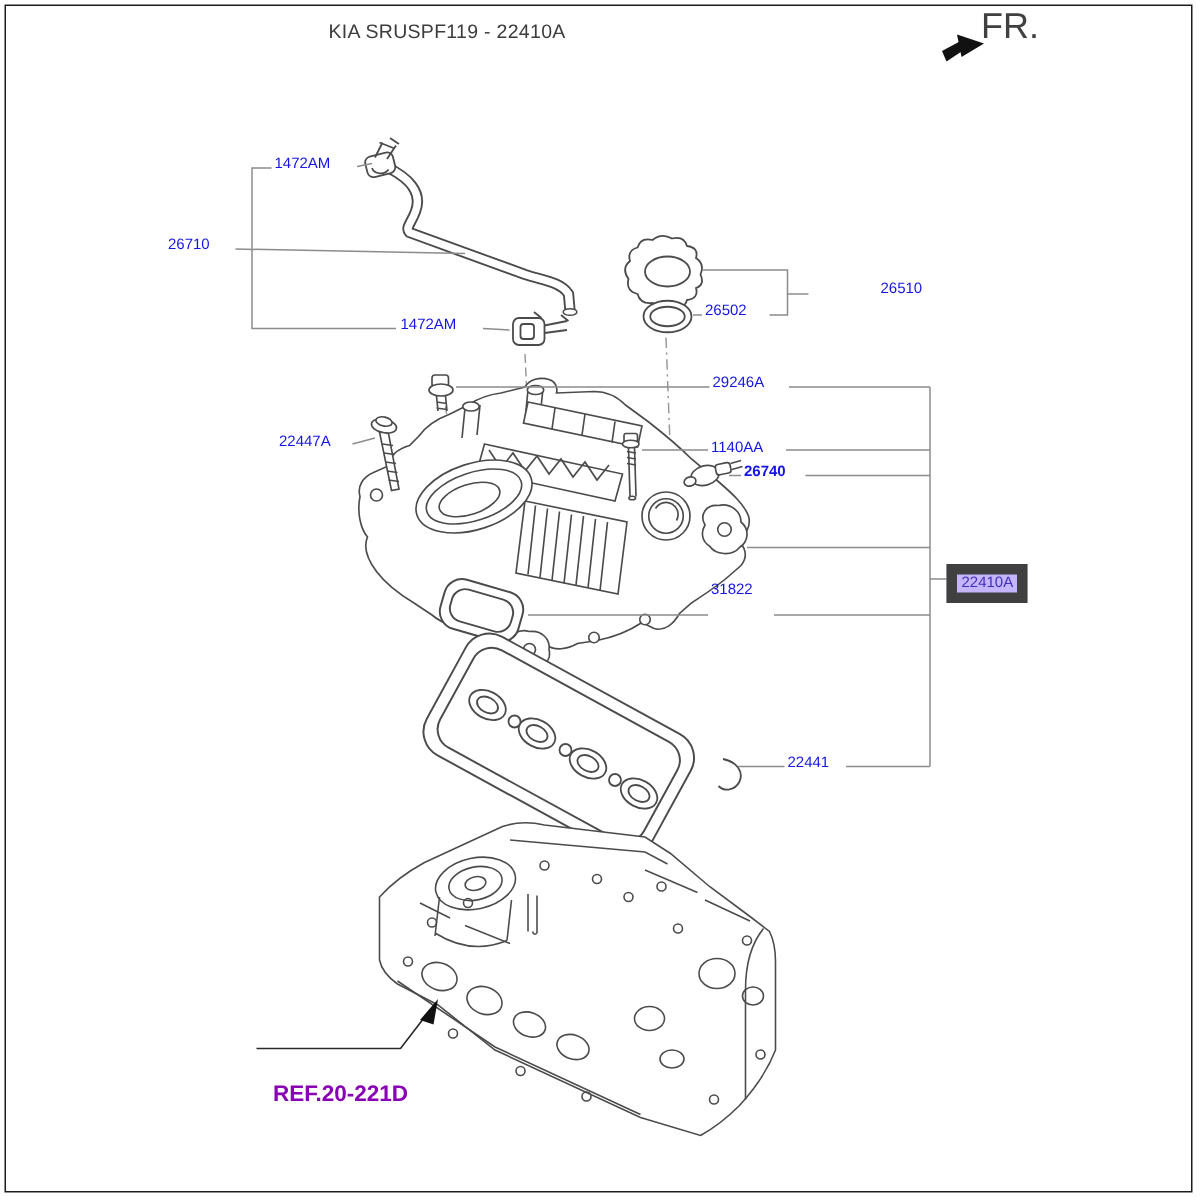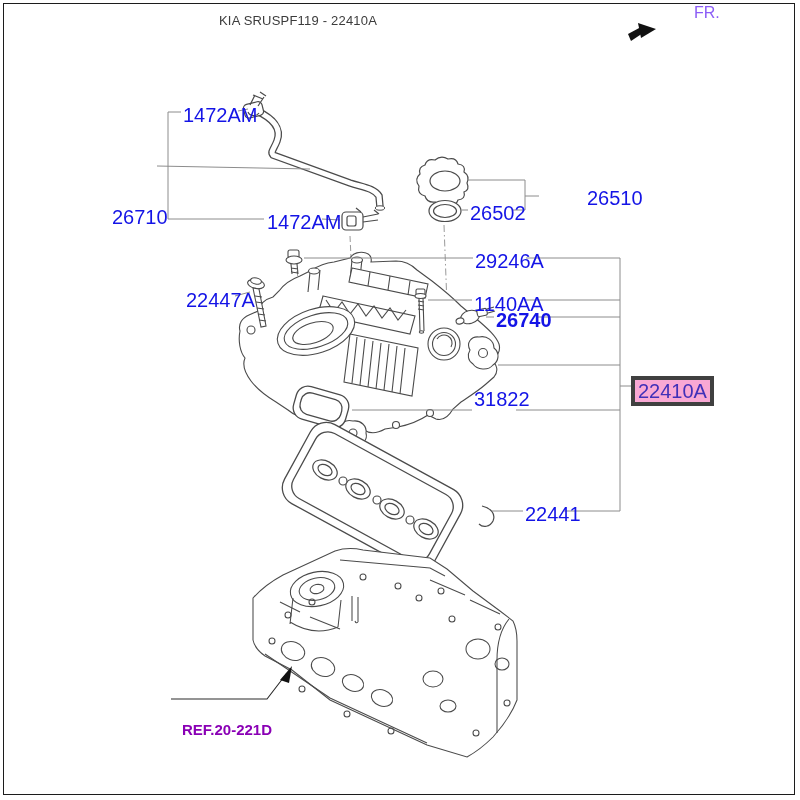--- a/index.html
+++ b/index.html
@@ -5,23 +5,23 @@
   html,body{margin:0;padding:0;background:#ffffff;}
   .canvas{
     position:relative;width:800px;height:800px;background:#ffffff;overflow:hidden;
     font-family:"Liberation Sans", sans-serif;
     padding-left:34px;
   }
   .frame{position:absolute;left:3px;top:3px;width:792px;height:792px;
     border:1px solid #1c1c1c;box-sizing:border-box;pointer-events:none;}
   .diagram-svg{position:absolute;left:0;top:0;}
   .title{position:absolute;left:219px;top:13px;font-size:13px;color:#3c3c3c;letter-spacing:.2px;}
-  .fr{position:absolute;left:654px;top:4px;font-size:16px;color:#8b5cf6;margin-left:40px;}
-  .plabel{position:absolute;font-size:20px;color:#1414e6;white-space:nowrap;cursor:pointer;line-height:1;}
-  .plabel.hl{background:#f9a8d4;border:4px solid #404040;color:#4030b8;padding:1px 3px;}
+  .fr{position:absolute;left:654px;top:4px;font-size:24px;color:#404040;}
+  .plabel{position:absolute;font-size:10px;color:#1414e6;white-space:nowrap;cursor:pointer;line-height:1;}
+  .plabel.hl{background:#c4b5fd;border:7px solid #404040;color:#4030b8;padding:1px 3px;}
   .plabel.ref{color:#8a00b5;font-weight:bold;font-size:15px;margin-top:41px;}
 </style>
 </head>
 <body>
 
 <div class="canvas">
 
   <div class="frame"></div>
 
   <div class="title">KIA SRUSPF119 - 22410A</div>
@@ -243,21 +243,21 @@
       <path d="M620,386 L632,386"></path>
     </g>
 
     <g>
       <path d="M171,699 L267,699 L287,673" stroke="#2a2a2a" stroke-width="1.1" fill="none"></path>
       <polygon points="292,666 280,680 289,683" fill="#111"></polygon>
     </g>
   </svg>
 
   <div class="plabel" style="left:183px;top:105px;">1472AM</div>
-  <div class="plabel" style="left:112px;top:159px;margin-top:48px;">26710</div>
+  <div class="plabel" style="left:112px;top:159px;">26710</div>
   <div class="plabel" style="left:267px;top:212px;">1472AM</div>
   <div class="plabel" style="left:470px;top:203px;">26502</div>
   <div class="plabel" style="left:541px;top:188px;margin-left:46px;">26510</div>
   <div class="plabel" style="left:475px;top:251px;">29246A</div>
   <div class="plabel" style="left:186px;top:290px;">22447A</div>
   <div class="plabel" style="left:474px;top:294px;">1140AA</div>
   <div class="plabel" style="left:496px;top:310px;font-weight:bold;">26740</div>
   <div class="plabel hl" style="left:631px;top:376px;">22410A</div>
   <div class="plabel" style="left:474px;top:389px;">31822</div>
   <div class="plabel" style="left:525px;top:504px;">22441</div>

